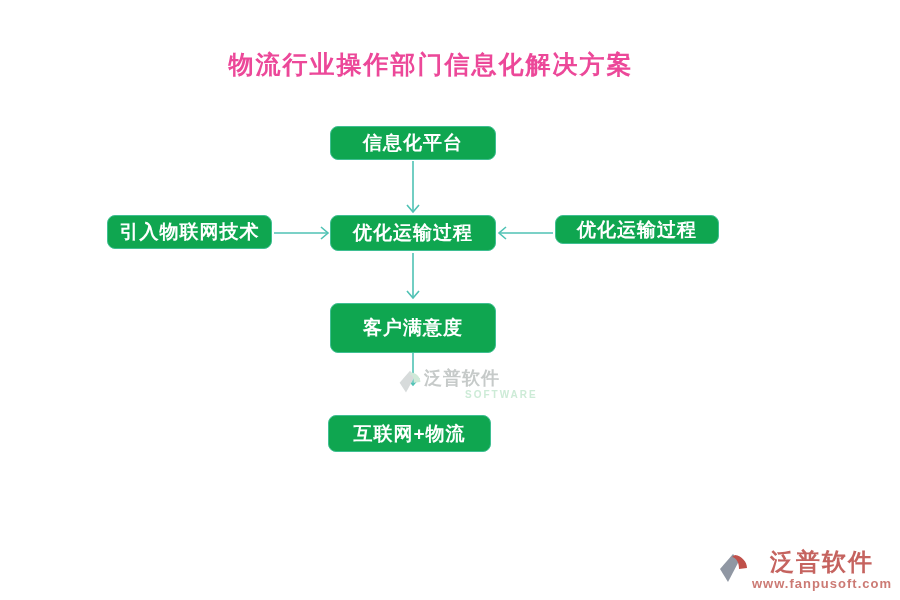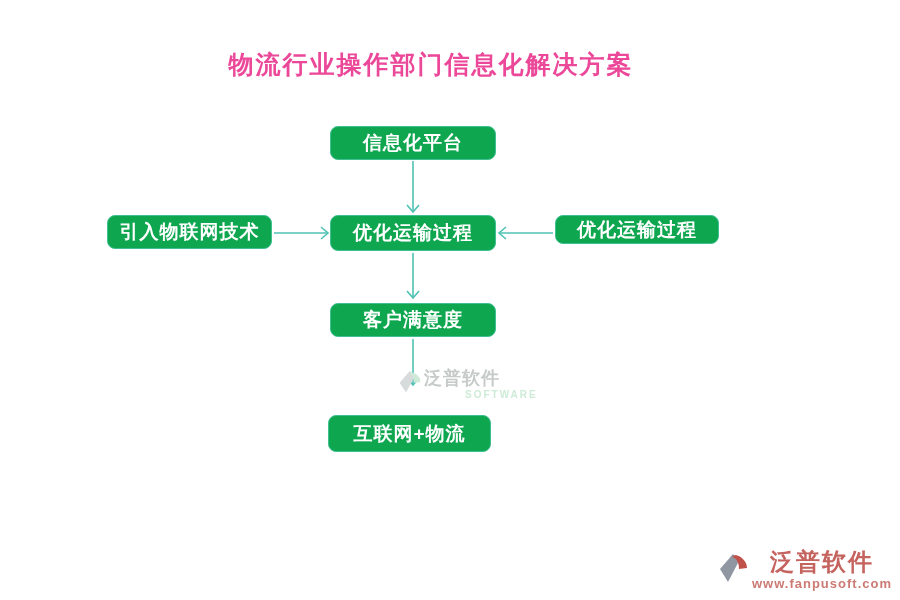--- a/index.html
+++ b/index.html
@@ -20,21 +20,21 @@
   .node{
     position:absolute;z-index:2;box-sizing:border-box;
     background:#0fa650;border:1px solid #3fbf92;border-radius:8px;
     color:#ffffff;font-size:19px;font-weight:bold;letter-spacing:1px;
     display:flex;align-items:center;justify-content:center;white-space:nowrap;
   }
   .node-info-platform        {left:330px;top:126px;width:166px;height:34px;}
   .node-iot-tech             {left:107px;top:215px;width:165px;height:34px;}
   .node-info-security        {left:330px;top:215px;width:166px;height:36px;}
   .node-transport-optimize   {left:555px;top:215px;width:164px;height:29px;}
-  .node-customer-satisfaction{left:330px;top:303px;width:166px;height:34px;}
+  .node-customer-satisfaction{left:330px;top:303px;width:166px;height:50px;}
   .node-internet-logistics   {left:328px;top:390px;width:163px;height:37px;margin-top:25px;}
 
   .watermark{
     position:absolute;left:398px;top:369px;z-index:3;display:flex;align-items:flex-start;
     pointer-events:none;
   }
   .watermark .wm-icon{width:24px;height:26px;margin-right:2px;}
   .wm-texts{display:flex;flex-direction:column;line-height:1;}
   .wm-cn{font-size:18px;font-weight:bold;color:#c6cac9;letter-spacing:1px;}
   .wm-en{font-size:10px;font-weight:bold;color:#cdebd7;letter-spacing:2px;margin-top:3px;margin-left:41px;}

